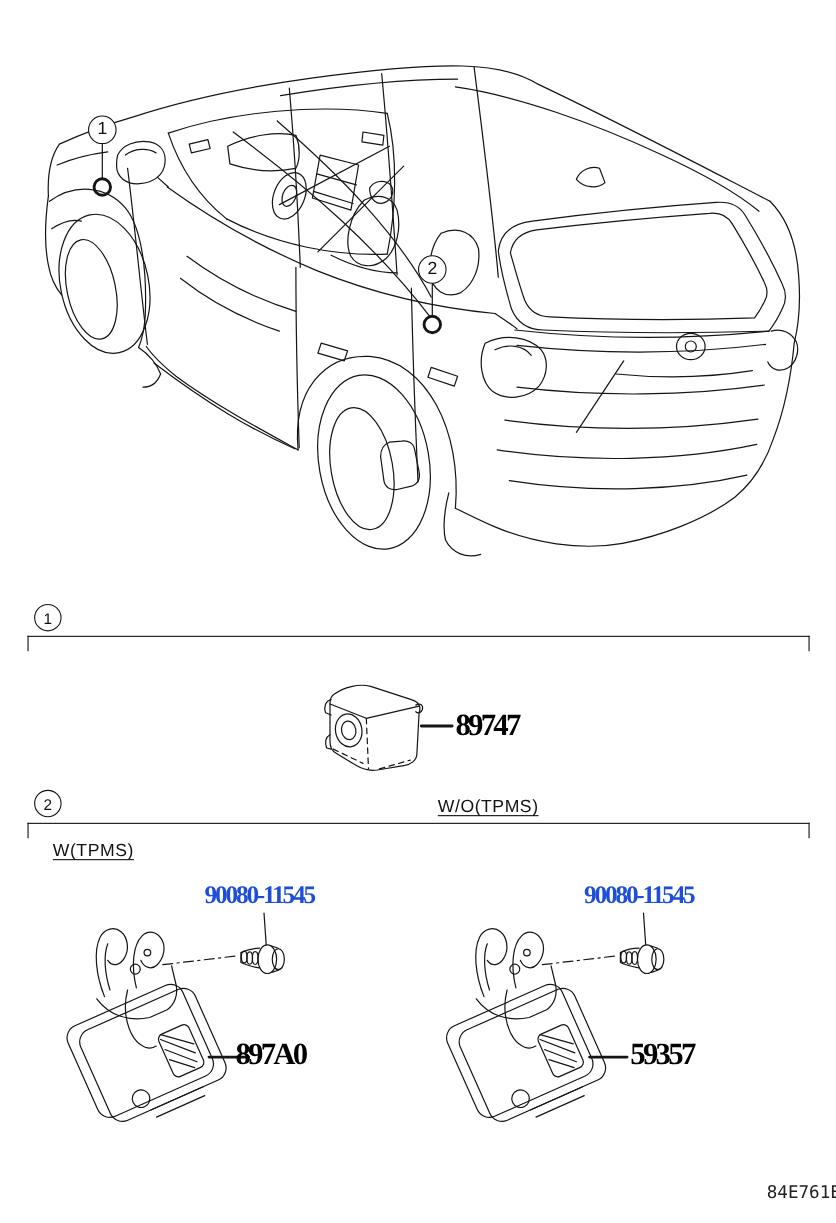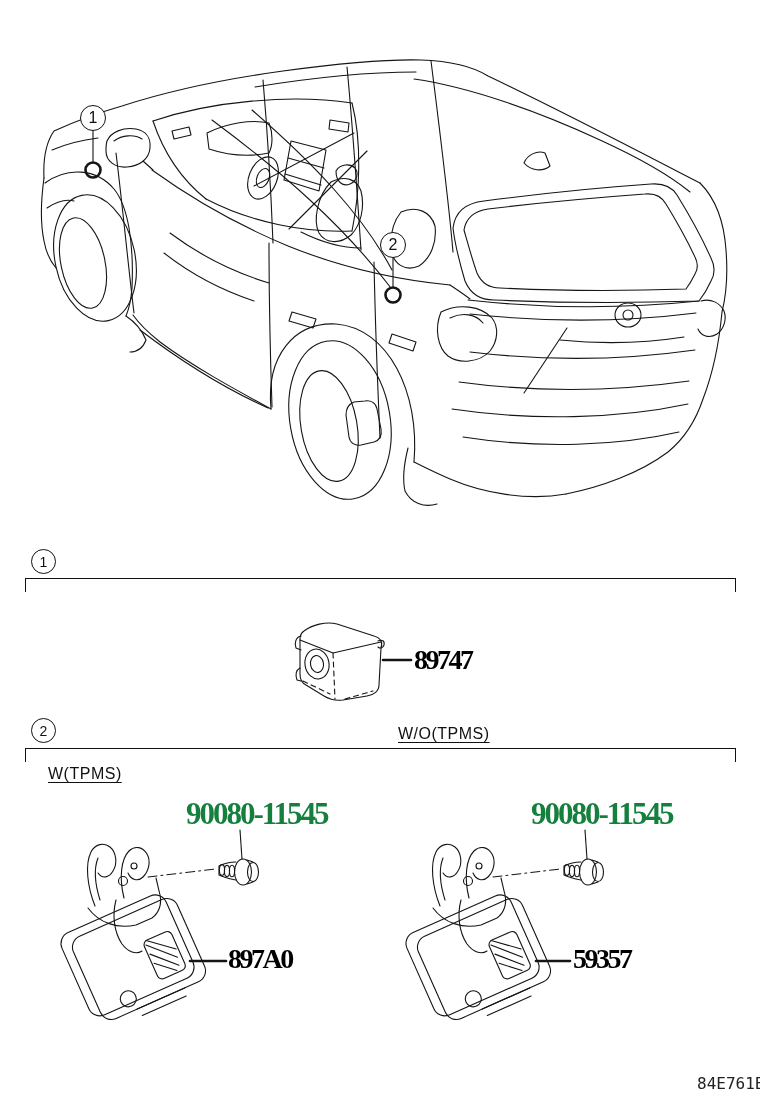--- a/index.html
+++ b/index.html
@@ -12,21 +12,21 @@
           font-family:"Liberation Sans",sans-serif;color:#111;}
   .callout{width:26px;height:26px;font-size:16px;}
   .secmark{width:25px;height:25px;font-size:14px;}
   
   .rule{position:absolute;box-sizing:border-box;height:14px;
         border-top:1.4px solid #111;border-left:1.4px solid #111;border-right:1.4px solid #111;}
   
   .part-label{position:absolute;font-family:"Liberation Serif",serif;font-weight:bold;
               font-size:28px;line-height:28px;letter-spacing:-2.5px;color:#000;white-space:nowrap;}
   .screw-label{position:absolute;font-family:"Liberation Serif",serif;font-weight:bold;
-               font-size:31px;line-height:24px;letter-spacing:-2px;color:#15803d;white-space:nowrap;}
+               font-size:23px;line-height:24px;letter-spacing:-2px;color:#1d4ed8;white-space:nowrap;}
   .cond-label{position:absolute;font-family:"Liberation Sans",sans-serif;font-size:16px;
               letter-spacing:0.5px;color:#111;text-decoration:underline;text-underline-offset:3px;
               white-space:nowrap;}
   .fig-code{position:absolute;font-family:"DejaVu Sans Mono",monospace;font-size:16px;color:#222;
             white-space:nowrap;}
 </style>
 </head>
 <body>
 
 <div id="page">
@@ -214,17 +214,17 @@
     <span>2</span>
   </div>
   <div class="rule" style="left:25px;top:748px;width:711px;"></div>
 
   <div class="cond-label" style="left:48px;top:765px;">W(TPMS)</div>
   <div class="cond-label" style="left:398px;top:725px;">W/O(TPMS)</div>
 
   <div class="screw-label" style="left:186px;top:802px;">90080-11545</div>
   <div class="screw-label" style="left:531px;top:802px;">90080-11545</div>
 
-  <div class="part-label" style="left:228px;top:945px;">897A0</div>
+  <div class="part-label" style="left:214px;top:945px;">897A0</div>
   <div class="part-label" style="left:573px;top:945px;">59357</div>
 
   <div class="fig-code" style="left:697px;top:1074px;">84E761E</div>
 </div>
 
 </body></html>

